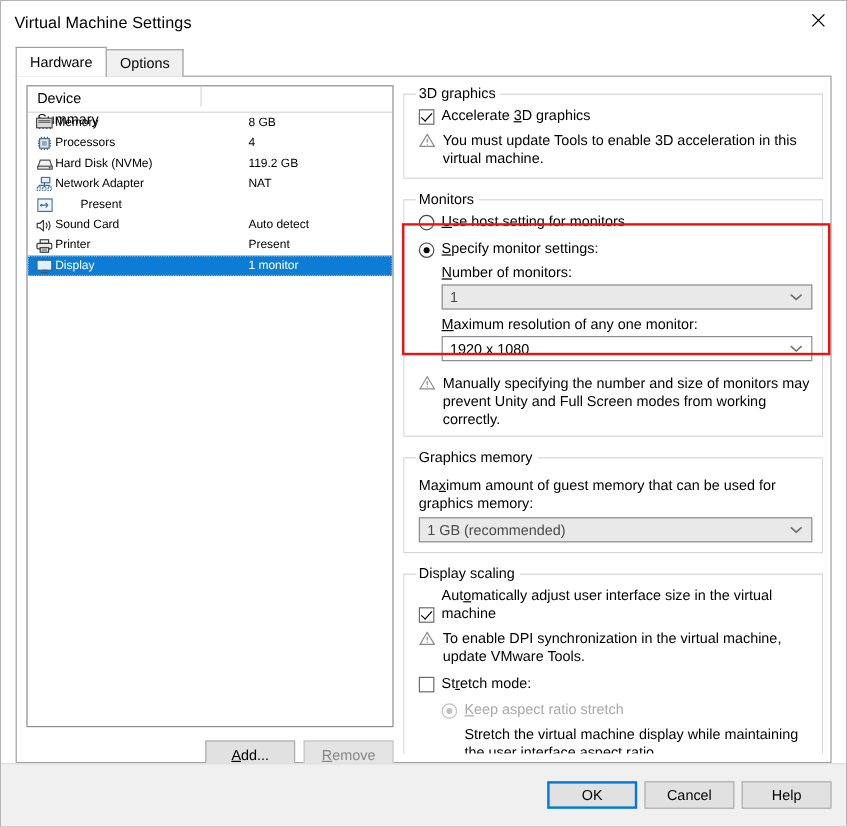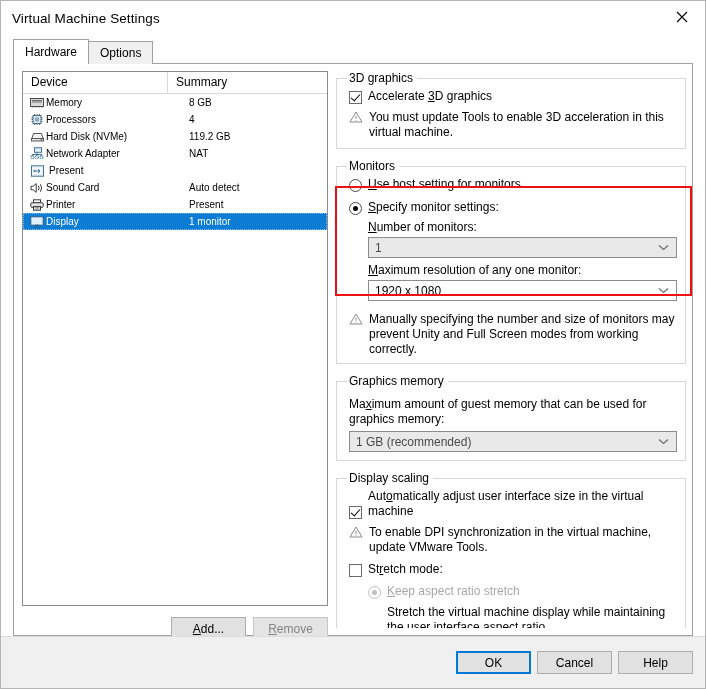--- a/index.html
+++ b/index.html
@@ -106,20 +106,21 @@
     height: 535px;
     border: 1px solid #8c8c8c;
     background: #fff;
     overflow: hidden;
   }
   .devlist-header {
     display: flex;
     height: 22px;
     border-bottom: 1px solid #d8d8d8;
     font-size: 12px;
+    flex-direction: column;
   }
   .devlist-header .col-device {
     width: 145px;
     padding: 3px 0 0 8px;
     border-right: 1px solid #d8d8d8;
   }
   .devlist-header .col-summary {
     padding: 3px 0 0 8px;
     flex: 1;
   }
@@ -138,20 +139,21 @@
   }
   .devrow .dev-name {
     width: 140px;
     flex: none;
     white-space: nowrap;
     overflow: hidden;
   }
   .devrow .dev-sum {
     padding-left: 3px;
     white-space: nowrap;
+    margin-left: 18px;
   }
   .devrow.selected {
     background: #0c7cd5;
     color: #ffffff;
     outline: 1px dotted #7fbdea;
     outline-offset: -1px;
   }
 
   
   .listbuttons {

